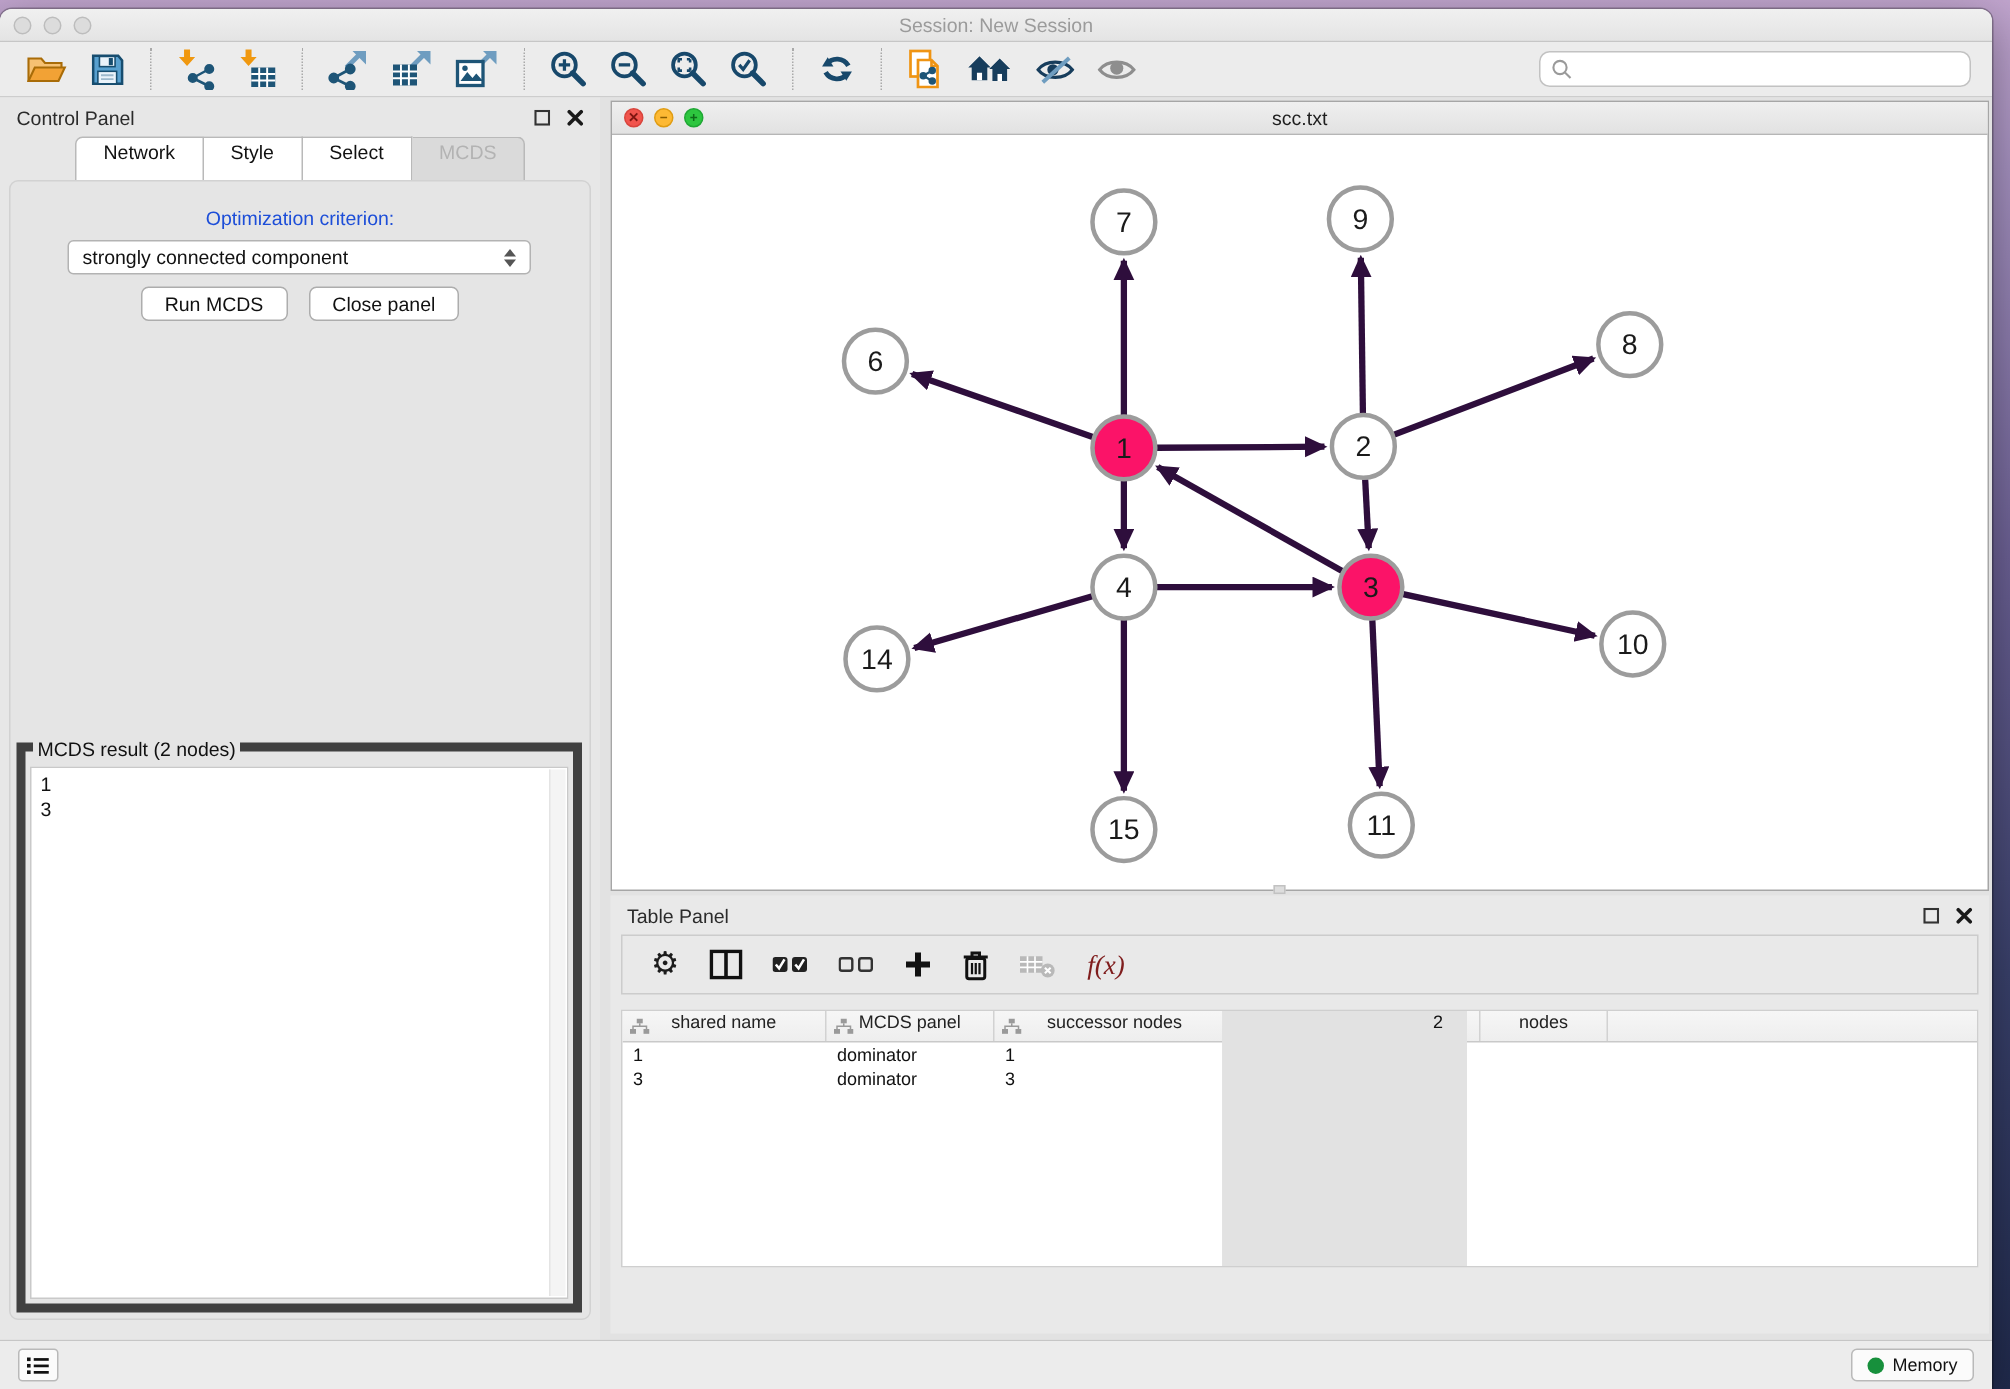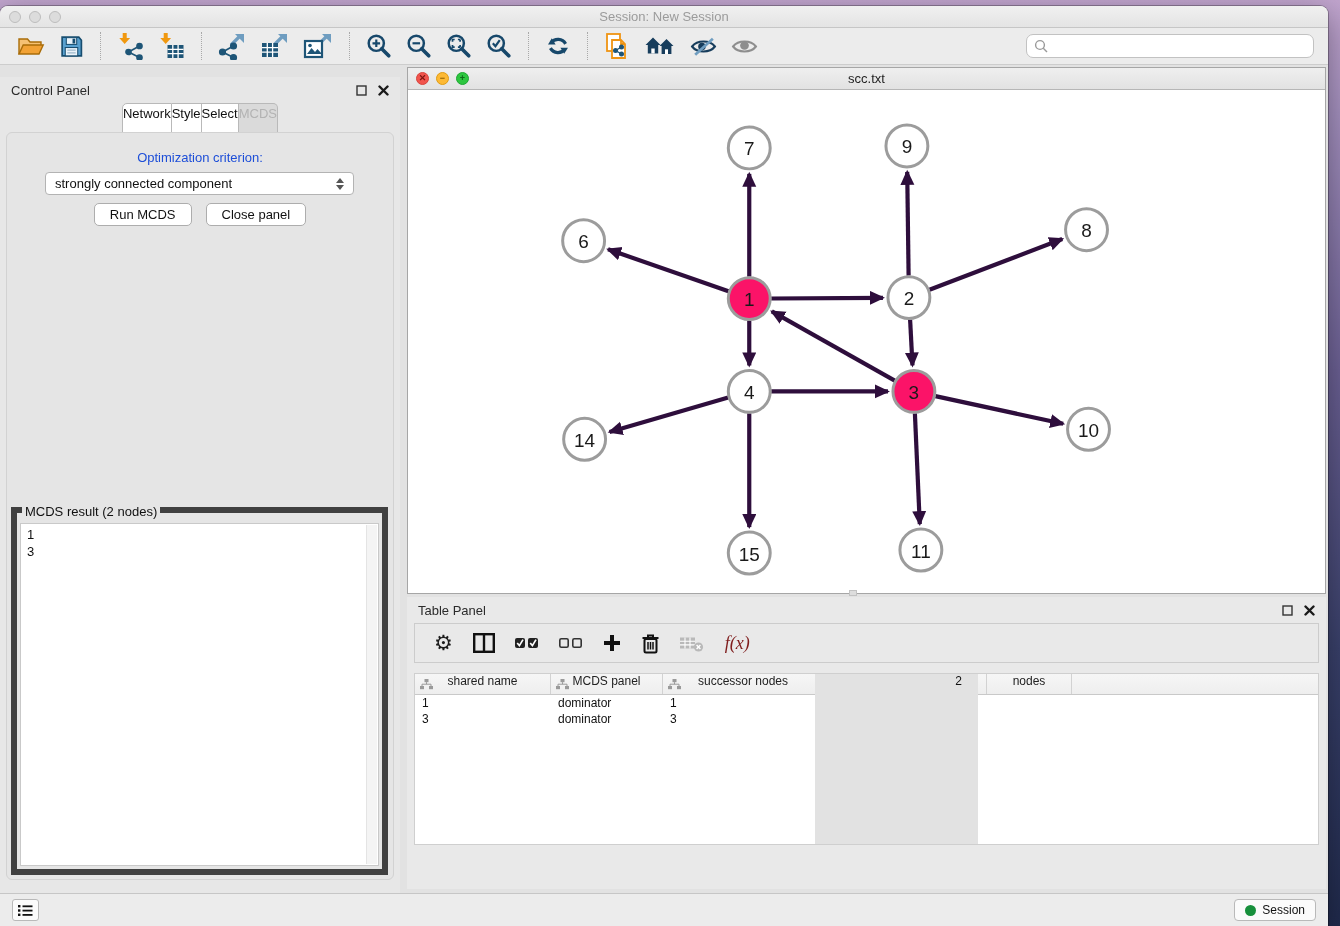--- a/index.html
+++ b/index.html
@@ -25,25 +25,25 @@
   .tbtn { height:30px; display:flex; align-items:center; justify-content:center; margin:0 7px; }
   .tsep { width:0; height:28px; border-left:1px dotted #a9a9a9; margin:0 9px; }
   .search { margin-left:auto; margin-right:4px; width:288px; height:24px; background:#fff;
     border:1px solid #c2c2c2; border-radius:7px; display:flex; align-items:center; padding:0 7px; gap:4px; }
   .search input { border:none; outline:none; flex:1; font:13px "Liberation Sans",sans-serif; background:transparent; }
 
   
   .main { flex:1; position:relative; background:#e2e2e2; }
 
   
-  .cp { position:absolute; left:0; top:12px; width:400px; bottom:0; background:#e7e7e7; }
+  .cp { position:absolute; left:0; top:0; width:400px; bottom:0; background:#e7e7e7; }
   .panel-title { height:26px; display:flex; align-items:center; padding:0 11px; font-size:13px; color:#2b2b2b; }
   .panel-ctl { margin-left:auto; display:flex; gap:11px; align-items:center; }
   .tabs { display:flex; justify-content:center; }
-  .tab { height:37px; line-height:20px; padding:0 0; background:#fff; border:1px solid #b9b9b9;
+  .tab { height:37px; line-height:20px; padding:0 18px; background:#fff; border:1px solid #b9b9b9;
     border-left:none; font-size:13px; color:#111; }
   .tab:first-child { border-left:1px solid #b9b9b9; border-radius:5px 0 0 5px; }
   .tab:last-child { border-radius:0 5px 5px 0; }
   .tab.selected { background:#dadada; color:#b3b3b3; }
   .cp-body { position:absolute; left:6px; right:6px; top:55px; bottom:13px;
     background:#e5e5e5; border:1px solid #d2d2d2; border-radius:6px; }
   .opt-label { position:absolute; top:17px; left:0; right:0; text-align:center; font-size:13px; color:#1d4ed8; }
   .selectbox { position:absolute; left:38px; right:39px; top:39px; height:23px; background:#fff;
     border:1px solid #b3b3b3; border-radius:4px; display:flex; align-items:center; padding:0 9px; font-size:13px; color:#111; }
   .chevrons { margin-left:auto; display:flex; flex-direction:column; gap:2px; }
@@ -533,16 +533,16 @@
             <rect x="4.5" y="1.4" width="10" height="1.8"></rect>
           <rect x="0" y="5.3" width="2.4" height="2.4"></rect>
             <rect x="4.5" y="5.7" width="10" height="1.8"></rect>
           <rect x="0" y="9.6" width="2.4" height="2.4"></rect>
             <rect x="4.5" y="10" width="10" height="1.8"></rect>
         </g>
       </svg>
     </span>
     <span class="memory">
       <span class="memdot"></span>
-      <span>Session</span>
+      <span>Memory</span>
     </span>
   </div>
 </div>
 
 </body></html>

